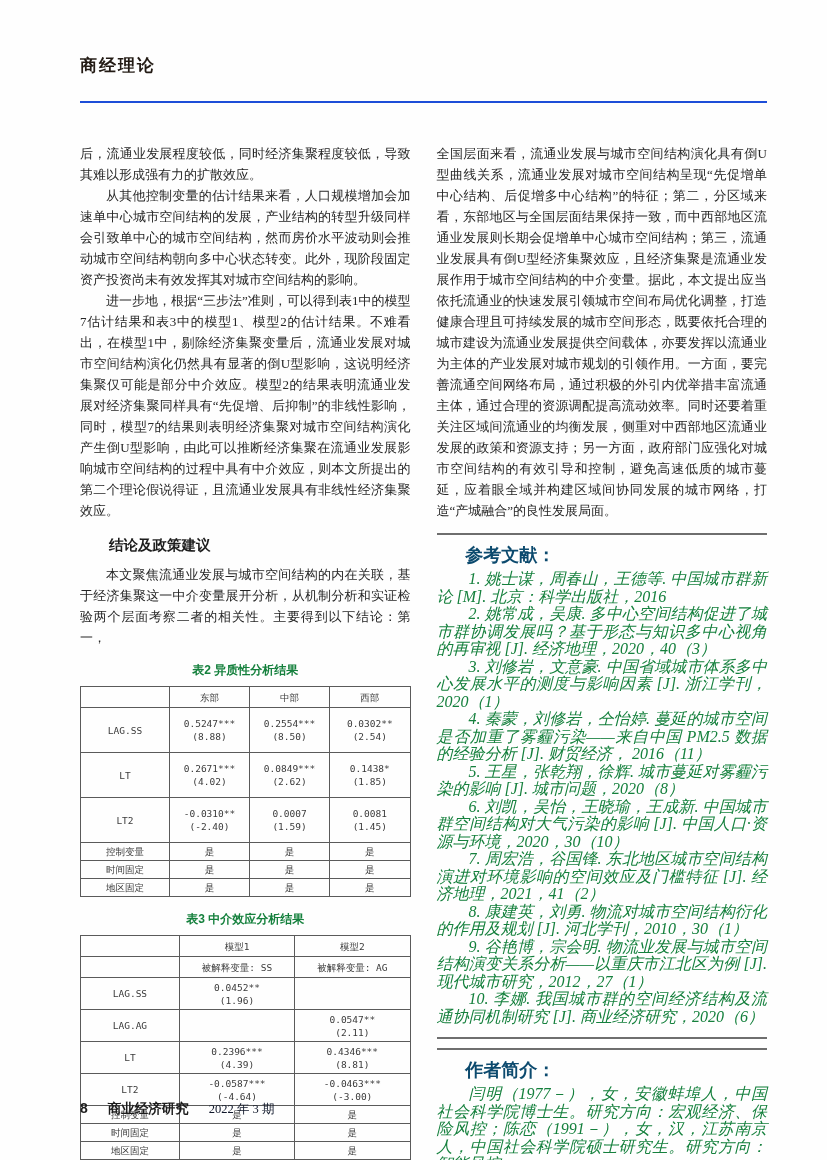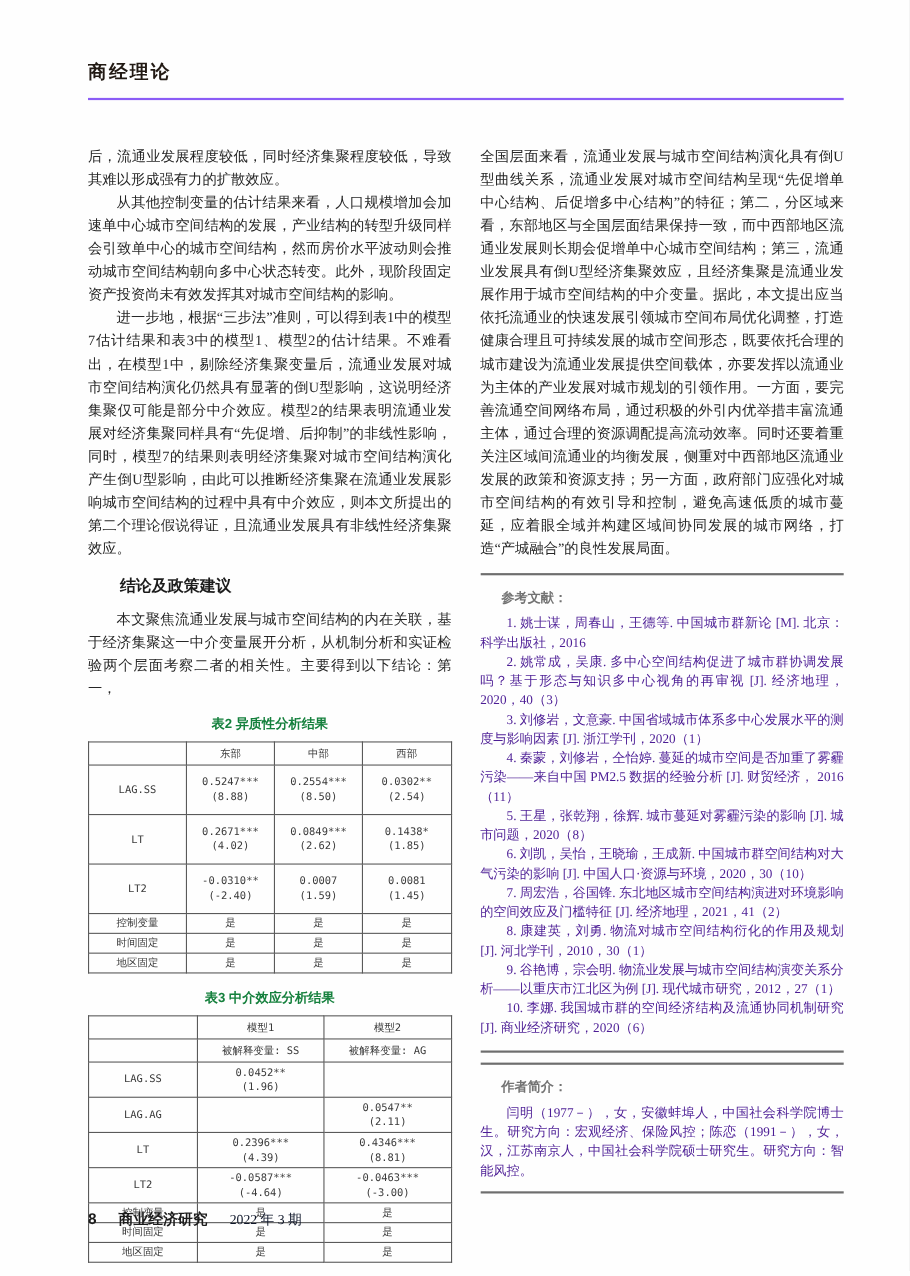--- a/index.html
+++ b/index.html
@@ -8,21 +8,21 @@
     width:827px;height:1160px;
     margin:0 auto;
     background:#fefefe;
     box-sizing:border-box;
     padding:54px 60px 0 80px;
     font-family:"Liberation Serif","DejaVu Serif",serif;
     color:#262626;
     overflow:hidden;
   }
   
-  .masthead{border-bottom:2px solid #8b5cf6;padding-bottom:12px;}
+  .masthead{border-bottom:2px solid #1d4ed8;padding-bottom:24px;}
   .masthead .section-label{
     font-family:"Liberation Sans","DejaVu Sans",sans-serif;
     font-weight:bold;font-size:17px;letter-spacing:2px;color:#221a14;
   }
   
   .columns{display:flex;gap:26px;margin-top:40px;}
   .col{width:331px;font-size:13px;line-height:21px;text-align:justify;}
   .col p{margin:0;text-indent:2em;}
   .col p.no-indent{text-indent:0;}
   h2.section-heading{
@@ -51,26 +51,26 @@
   table.datatable tr.short td{height:15px;}
   .coef{display:block;}
   .tstat{display:block;}
   
   .rule-single{border:none;border-top:2px solid #6e6e6e;margin:12px 0 10px;}
   .rule-double{border-top:2px solid #6e6e6e;border-bottom:2px solid #6e6e6e;height:9px;margin:12px 0 10px;}
   .rule-end{border:none;border-top:2px solid #6e6e6e;margin:10px 0 0;}
   
   .ref-heading,.bio-heading{
     font-family:"Liberation Sans","DejaVu Sans",sans-serif;
-    font-weight:bold;font-size:12px;color:#737373;
+    font-weight:bold;font-size:18px;color:#0c4a6e;
     margin:0 0 4px;text-indent:1.6em;
   }
   p.ref,p.bio{
-    margin:0;text-indent:2em;font-size:12px;line-height:17.5px;
-    color:#4c1d95;text-align:justify;
+    margin:0;text-indent:2em;font-size:16px;line-height:17.5px;
+    color:#15803d;text-align:justify;font-style:italic;
   }
   
   .footer{
     position:absolute;left:80px;bottom:42px;
     display:flex;align-items:baseline;gap:20px;
   }
   .footer .pageno{font-family:"Liberation Sans","DejaVu Sans",sans-serif;font-weight:bold;font-size:14px;color:#1c1c1c;}
   .footer .journal{font-family:"Liberation Sans","DejaVu Sans",sans-serif;font-weight:bold;font-size:13.5px;color:#1c1c1c;text-align:right;}
   .footer .issue{font-size:12.5px;color:#0f172a;}
 </style>

